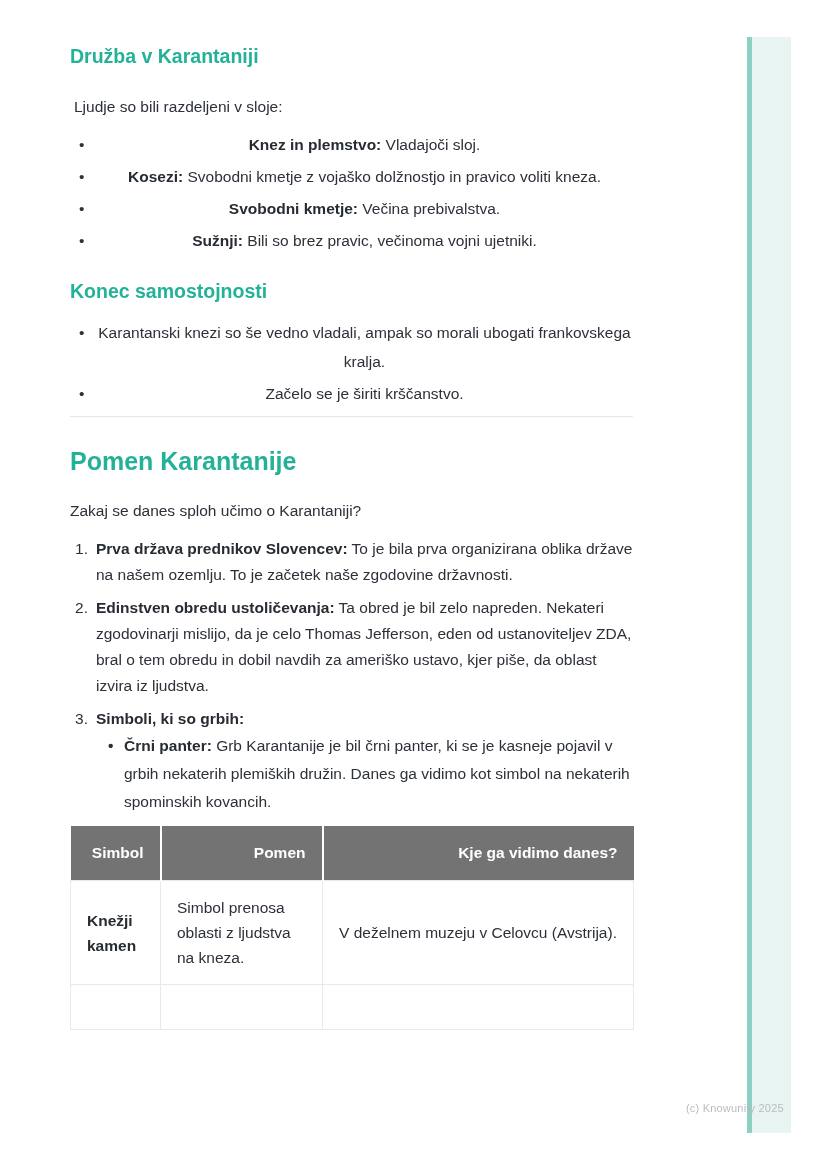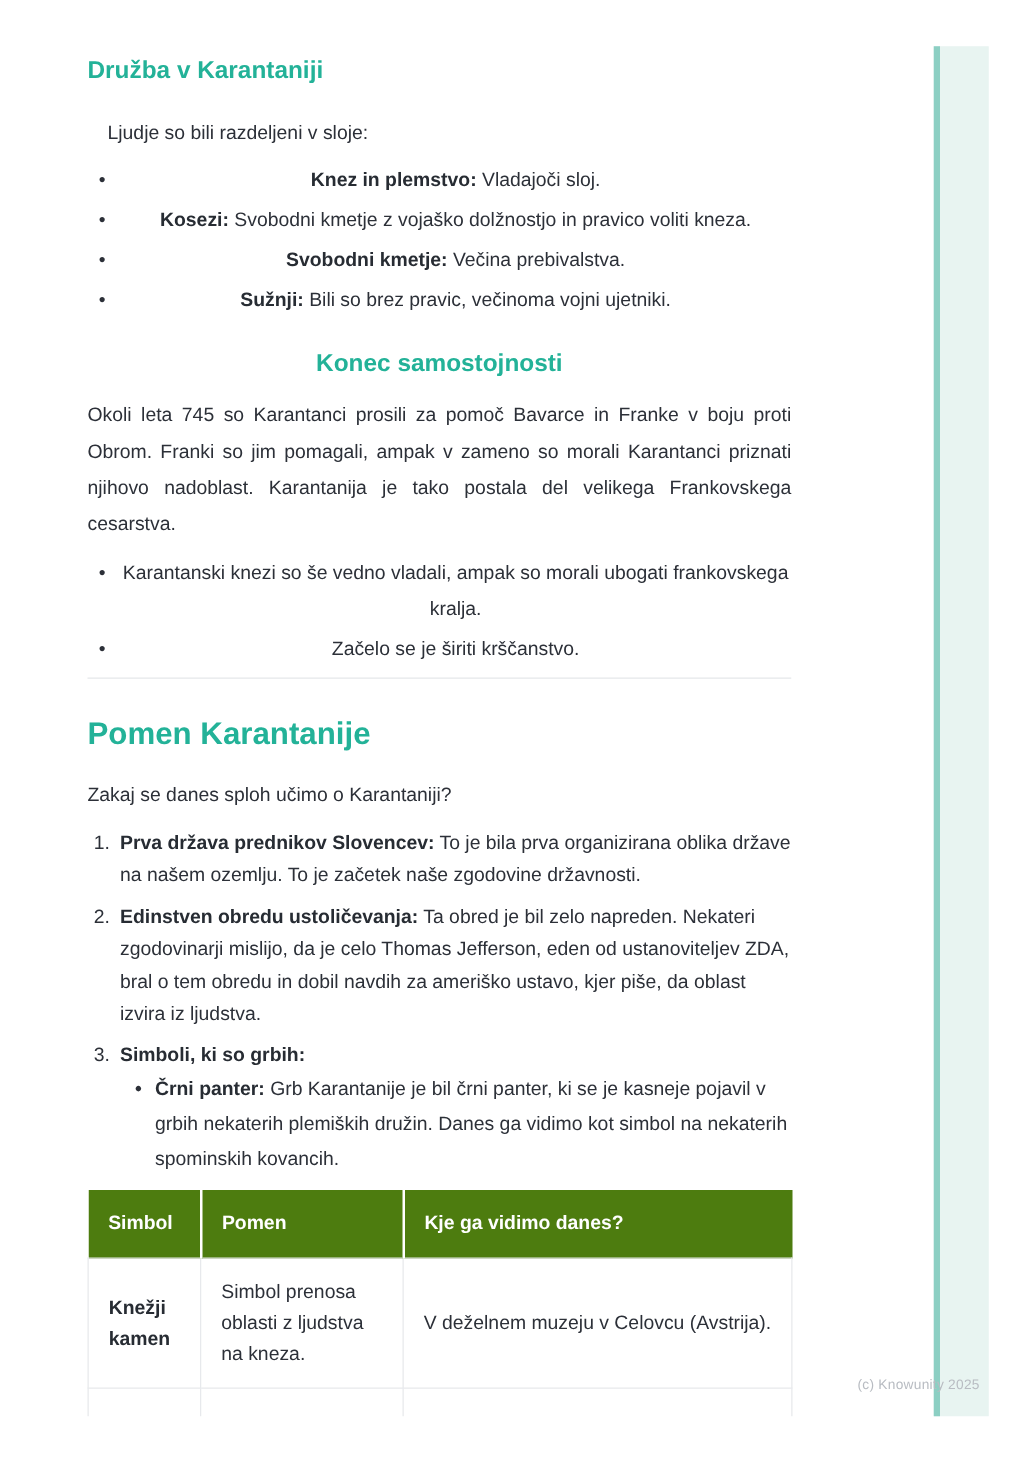--- a/index.html
+++ b/index.html
@@ -28,29 +28,29 @@
     line-height: 29px;
     color: #2c3038;
   }
   h3.sec {
     font-size: 19.5px;
     line-height: 26px;
     font-weight: 700;
     color: #23b298;
     margin: 0 0 23px 0;
   }
-  h3.sec2 { margin-bottom: 14px; text-align: center; }
+  h3.sec2 { margin-bottom: 14px; }
   h2.big {
     font-size: 25px;
     line-height: 30px;
     font-weight: 700;
     color: #23b298;
     margin: 29px 0 20px 0;
   }
-  p.intro { margin: 0 0 9px 16px; }
+  p.intro { margin: 0 0 9px 4px; }
   p.just { text-align: justify; margin: 0 0 10px 0; }
   p.q { margin: 0 0 11px 0; }
   ul.blist { list-style: none; margin: 0 0 23px 0; }
   ul.blist > li {
     position: relative;
     padding-left: 26px;
     line-height: 29px;
     margin-bottom: 3px;
     text-align: center;
   }
@@ -95,25 +95,25 @@
     margin: 8px 0 0 0;
   }
   b { font-weight: 700; color: #272c33; }
   table.sym-table {
     border-collapse: collapse;
     width: 563px;
     margin-top: 10px;
     table-layout: fixed;
   }
   table.sym-table th {
-    background: #4d7c0f;
+    background: #737373;
     color: #ffffff;
     font-size: 15.5px;
     font-weight: 700;
-    text-align: left;
+    text-align: right;
     padding: 16px;
     line-height: 22px;
     border-right: 2px solid #ffffff;
   }
   table.sym-table th:last-child { border-right: none; }
   table.sym-table col.c1 { width: 90px; }
   table.sym-table col.c2 { width: 162px; }
   table.sym-table col.c3 { width: 311px; }
   table.sym-table td {
     border: 1px solid #e7e9ec;
@@ -164,21 +164,20 @@
       <h3 class="sec">Družba v Karantaniji</h3>
       <p class="intro">Ljudje so bili razdeljeni v sloje:</p>
       <ul class="blist">
         <li><b>Knez in plemstvo:</b><span> Vladajoči sloj.</span></li>
         <li><b>Kosezi:</b><span> Svobodni kmetje z vojaško dolžnostjo in pravico voliti kneza.</span></li>
         <li><b>Svobodni kmetje:</b><span> Večina prebivalstva.</span></li>
         <li><b>Sužnji:</b><span> Bili so brez pravic, večinoma vojni ujetniki.</span></li>
       </ul>
 
       <h3 class="sec sec2">Konec samostojnosti</h3>
-      <p class="just">Okoli leta 745 so Karantanci prosili za pomoč Bavarce in Franke v boju proti Obrom. Franki so jim pomagali, ampak v zameno so morali Karantanci priznati njihovo nadoblast. Karantanija je tako postala del velikega Frankovskega cesarstva.</p>
       <ul class="blist tight">
         <li><span>Karantanski knezi so še vedno vladali, ampak so morali ubogati frankovskega kralja.</span></li>
         <li><span>Začelo se je širiti krščanstvo.</span></li>
       </ul>
 
       <hr class="divider">
 
       <h2 class="big">Pomen Karantanije</h2>
       <p class="q">Zakaj se danes sploh učimo o Karantaniji?</p>
       <ol class="nlist">

